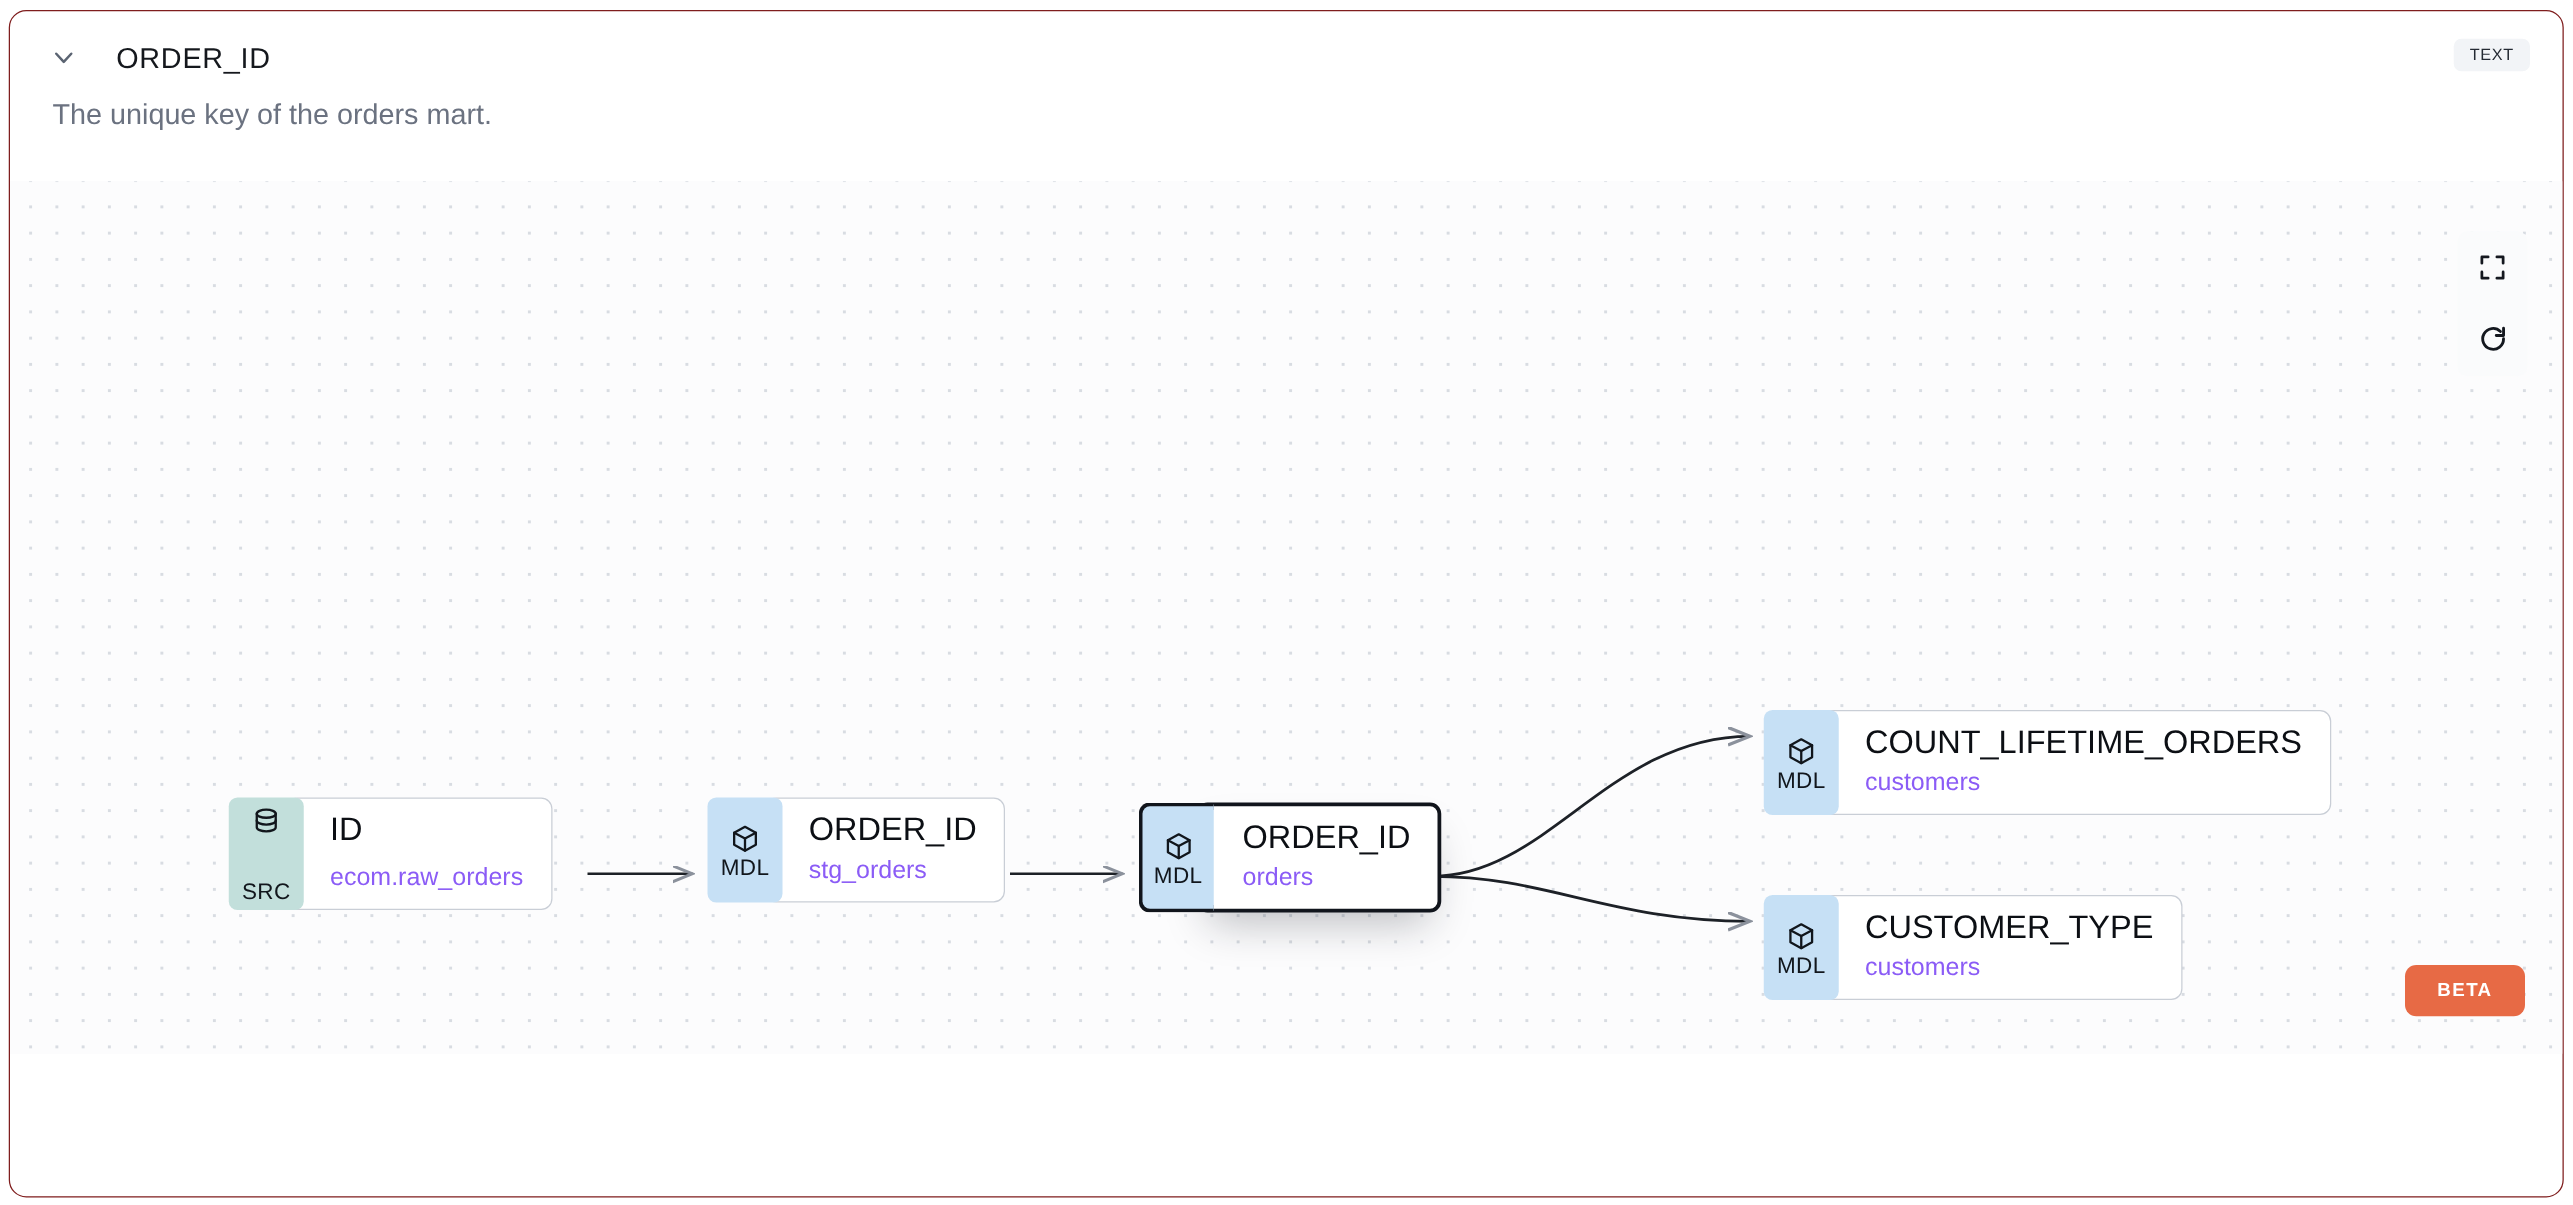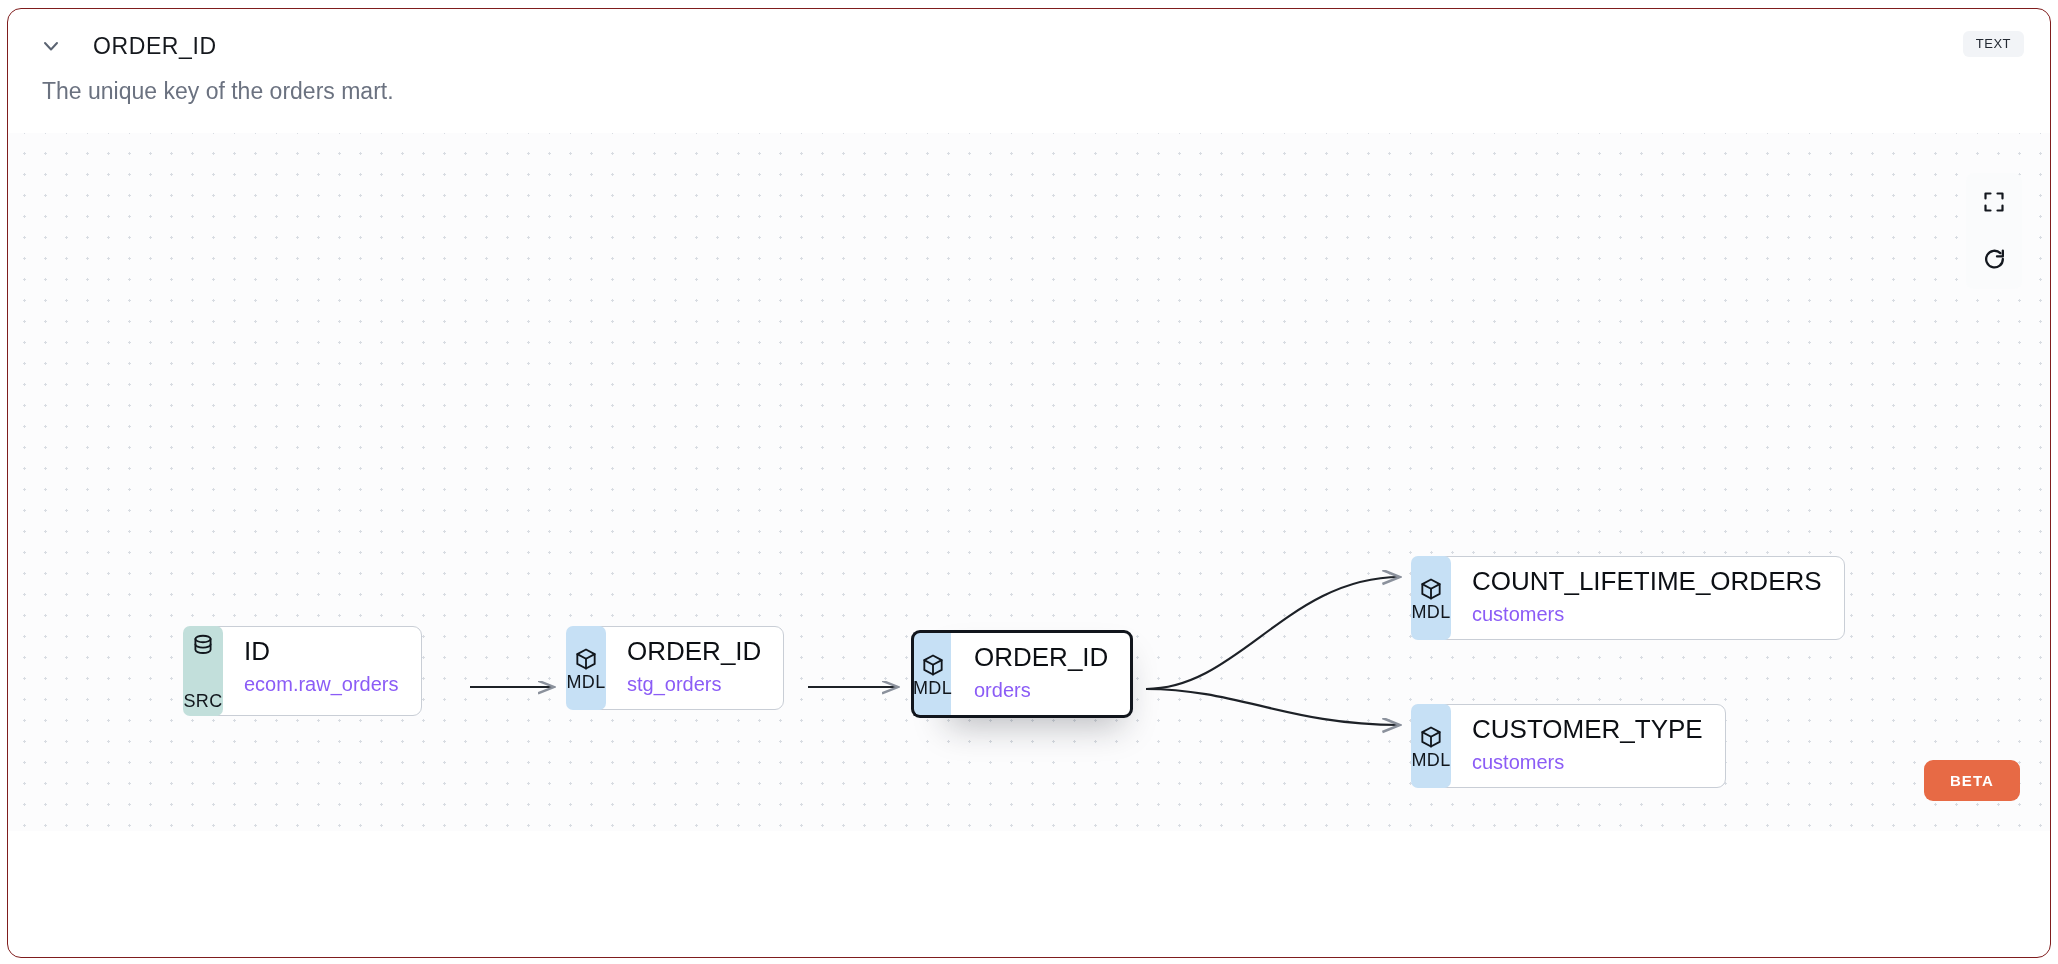--- a/index.html
+++ b/index.html
@@ -62,21 +62,21 @@
     cursor: pointer;
   }
 
   
   .description {
     padding: 0 26px 0 34px;
     font-size: 23px;
     color: #6b7280;
     line-height: 1.3;
     margin-top: -6px;
-    margin-bottom: 26px;
+    margin-bottom: 38px;
   }
 
   
   .tests-section {
     background: #f7f9fb;
     border-top: 1px solid #eceff3;
     border-bottom: 1px solid #e6e9ee;
     padding: 14px 0 16px;
   }
   .test-row {
@@ -116,21 +116,21 @@
 
   .edges { position: absolute; inset: 0; width: 100%; height: 100%; }
 
   
   .node {
     position: absolute;
     display: flex;
     align-items: stretch;
   }
   .node-badge {
-    width: 40px;
+    width: 60px;
     border-radius: 7px;
     display: flex;
     flex-direction: column;
     align-items: center;
     justify-content: center;
     gap: 1px;
     z-index: 2;
     flex: 0 0 auto;
     padding: 7px 0 6px;
   }
@@ -145,21 +145,21 @@
   .node-badge svg { display:block; }
 
   .node-body {
     background: #ffffff;
     border: 1px solid #c9ced6;
     border-radius: 9px;
     margin-left: -14px;
     padding: 10px 22px 12px 34px;
     display: flex;
     flex-direction: column;
-    justify-content: flex-start;
+    justify-content: space-between;
     z-index: 1;
     min-width: 0;
   }
   .node-name {
     font-size: 26px;
     color: #0c0f14;
     line-height: 1.15;
     white-space: nowrap;
   }
   .node-sub {

